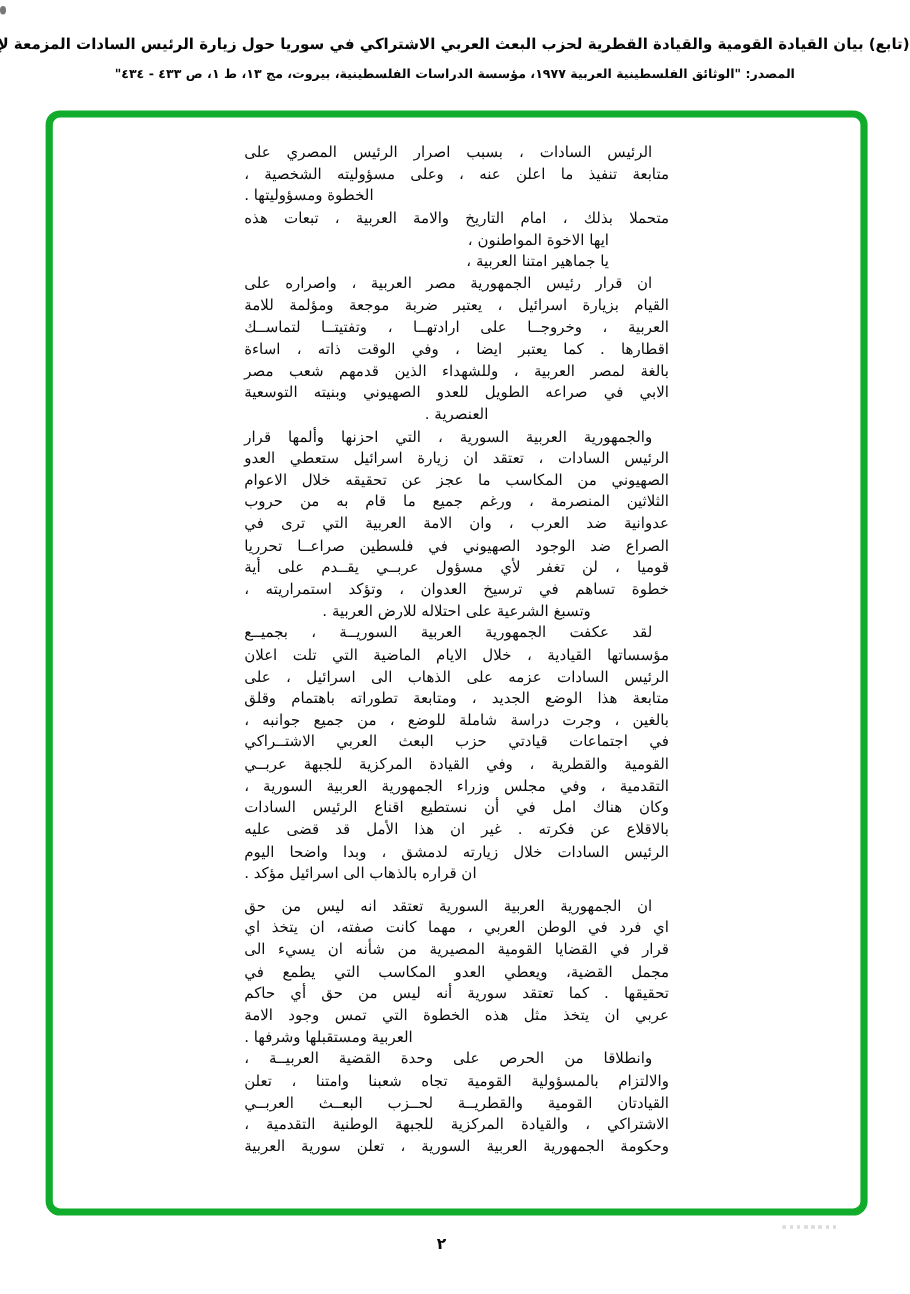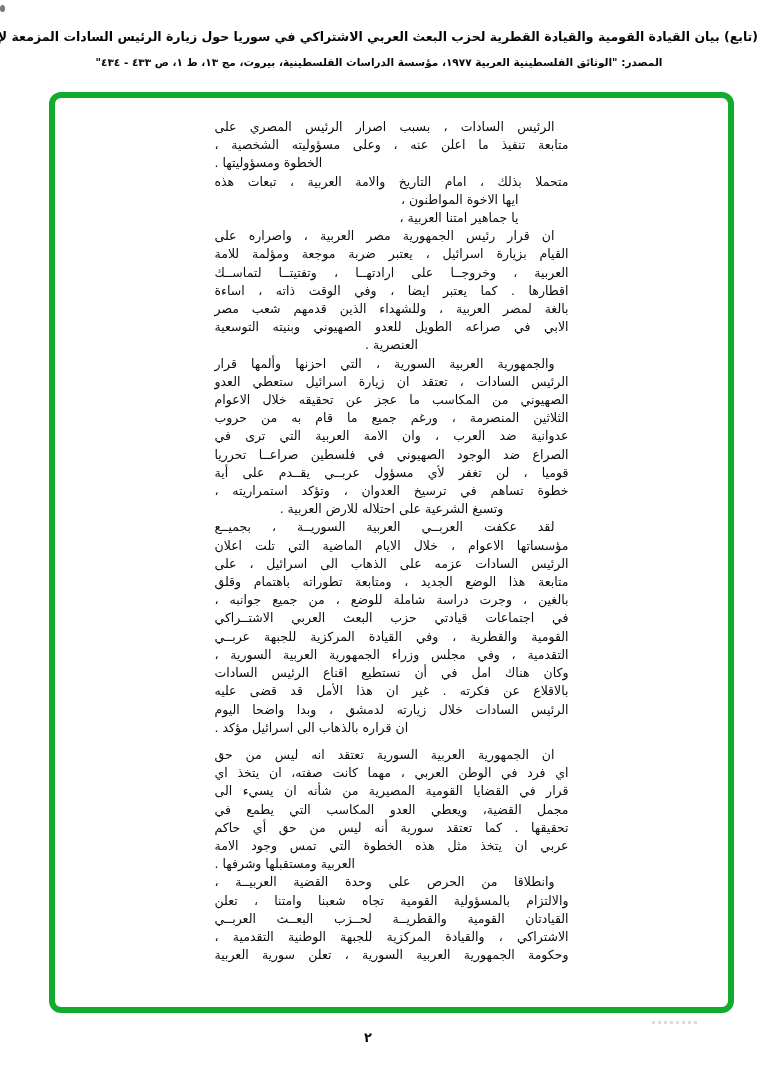--- a/index.html
+++ b/index.html
@@ -54,21 +54,20 @@
   .green-box {
     position: absolute;
     left: 38px;
     top: 92px;
     width: 685px;
     height: 921px;
     box-sizing: border-box;
     border: 6px solid #11ac2c;
     border-radius: 12px;
     background: #ffffff;
-    margin-left: 11px;
   }
   .text-col {
     position: absolute;
     top: 20px;
     left: 0;
     right: 0;
     margin: 0 auto;
     width: 354px;
     direction: rtl;
     color: #0c0c0c;
@@ -151,22 +150,22 @@
           <div class="ln">الرئيس السادات ، تعتقد ان زيارة اسرائيل ستعطي العدو</div>
           <div class="ln">الصهيوني من المكاسب ما عجز عن تحقيقه خلال الاعوام</div>
           <div class="ln">الثلاثين المنصرمة ، ورغم جميع ما قام به من حروب</div>
           <div class="ln">عدوانية ضد العرب ، وان الامة العربية التي ترى في</div>
           <div class="ln">الصراع ضد الوجود الصهيوني في فلسطين صراعــا تحرريا</div>
           <div class="ln">قوميا ، لن تغفر لأي مسؤول عربــي يقــدم على أية</div>
           <div class="ln">خطوة تساهم في ترسيخ العدوان ، وتؤكد استمراريته ،</div>
           <div class="ln end-center">وتسبغ الشرعية على احتلاله للارض العربية .</div>
         </div>
         <div class="para para">
-          <div class="ln first">لقد عكفت العربــي العربية السوريــة ، بجميــع</div>
-          <div class="ln">مؤسساتها الاعوام ، خلال الايام الماضية التي تلت اعلان</div>
+          <div class="ln first">لقد عكفت الجمهورية العربية السوريــة ، بجميــع</div>
+          <div class="ln">مؤسساتها القيادية ، خلال الايام الماضية التي تلت اعلان</div>
           <div class="ln">الرئيس السادات عزمه على الذهاب الى اسرائيل ، على</div>
           <div class="ln">متابعة هذا الوضع الجديد ، ومتابعة تطوراته باهتمام وقلق</div>
           <div class="ln">بالغين ، وجرت دراسة شاملة للوضع ، من جميع جوانبه ،</div>
           <div class="ln">في اجتماعات قيادتي حزب البعث العربي الاشتــراكي</div>
           <div class="ln">القومية والقطرية ، وفي القيادة المركزية للجبهة عربــي</div>
           <div class="ln">التقدمية ، وفي مجلس وزراء الجمهورية العربية السورية ،</div>
           <div class="ln">وكان هناك امل في أن نستطيع اقناع الرئيس السادات</div>
           <div class="ln">بالاقلاع عن فكرته . غير ان هذا الأمل قد قضى عليه</div>
           <div class="ln">الرئيس السادات خلال زيارته لدمشق ، وبدا واضحا اليوم</div>
           <div class="ln end-left">ان قراره بالذهاب الى اسرائيل مؤكد .</div>

